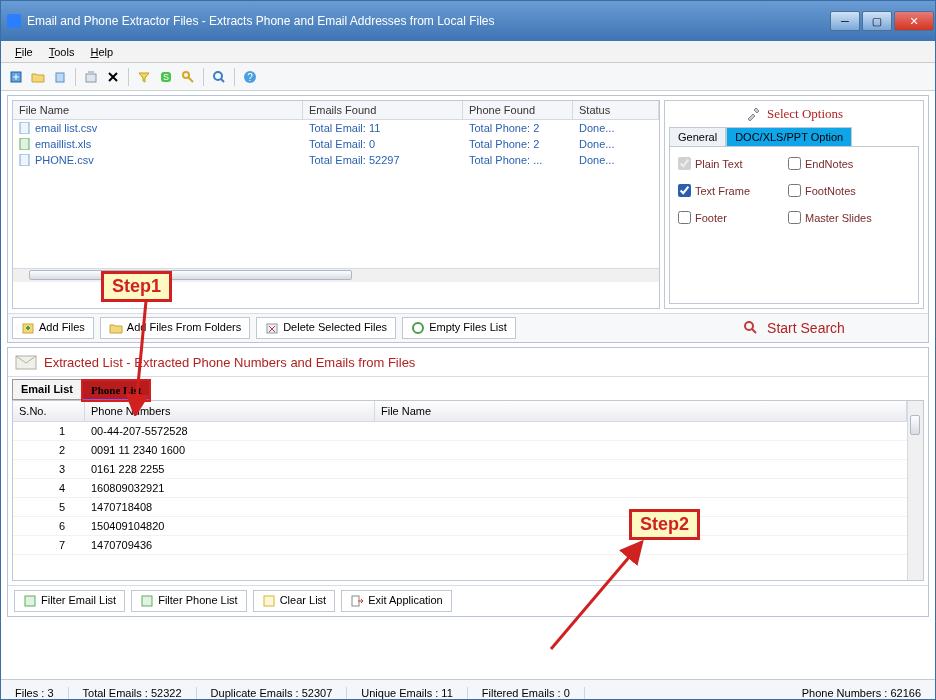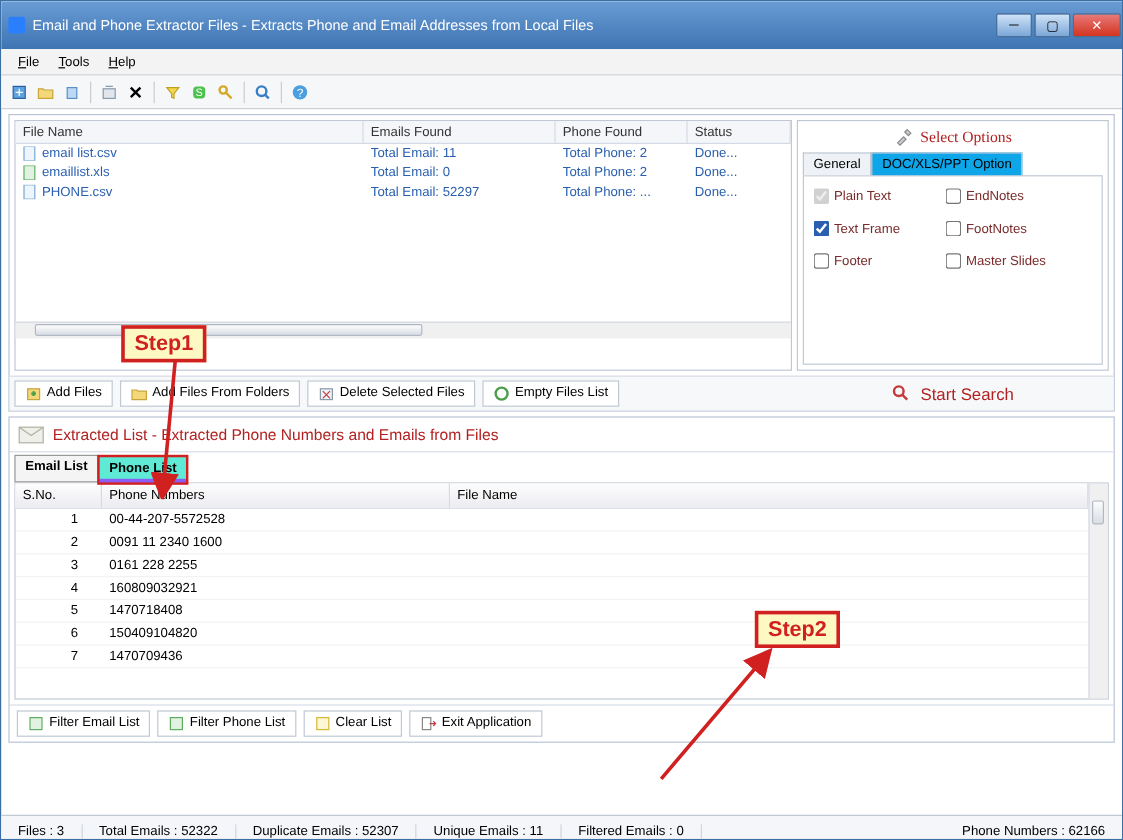--- a/index.html
+++ b/index.html
@@ -37,21 +37,21 @@
 .tab.active { background: #0ea5e9; }
 .tab-body { border: 1px solid #c0c8d4; padding: 10px 8px; height: 158px; }
 .opt-row { display: flex; margin-bottom: 14px; }
 .chk { display: flex; align-items: center; gap: 4px; color: #7a2a2a; font-size: 11px; cursor: default; }
 .chk input { accent-color: #2a5fb0; }
 .actionrow { display: flex; align-items: center; padding: 3px 4px; border-top: 1px solid #d6dde8; background: #f7f8fa; }
 .actbtn { display: flex; align-items: flex-start; gap: 4px; padding: 3px 8px; border: 1px solid #c0c8d4; background: #fff; margin-right: 6px; cursor: default; font-size: 11px; }
 .startsearch { display: flex; align-items: center; gap: 8px; padding: 3px 10px; color: #b22222; font-size: 14px; cursor: default; justify-content: center; flex: 1; }
 .tabs2 { display: flex; padding: 2px 4px 0; }
 .tab2 { padding: 3px 8px; border: 1px solid #999; background: #f4f4f4; font-size: 11px; font-weight: bold; cursor: default; }
-.tab2.active { background: #5eead4; border-bottom: 4px solid #8b5cf6; position: relative; top: 1px; }
+.tab2.active { background: #b91c1c; border-bottom: 2px solid #8b5cf6; position: relative; top: 1px; font-family: Liberation Serif, serif; }
 .tab2.hl { outline: 2px solid #d02020; outline-offset: -1px; }
 .grid { border: 1px solid #c0c8d4; margin: 0 4px 4px; }
 .grid-head { display: flex; background: #fff; border-bottom: 1px solid #d4dae4; }
 .grid-head .gcol { padding: 4px 6px; border-right: 1px solid #d4dae4; font-size: 11px; background: linear-gradient(#fdfdfd,#ececf1); }
 .grid-body { height: 158px; overflow: auto; }
 .grid-row { display: flex; border-bottom: 1px solid #f2f2f2; }
 .grid-row .gcell { padding: 3px 6px; font-size: 11px; }
 .gcell.sno { width: 72px; text-align: right; padding-right: 20px; }
 .gcell.ph { width: 290px; }
 .scrollbar-v { width: 16px; background: #f0f0f0; border-left: 1px solid #d4dae4; }

